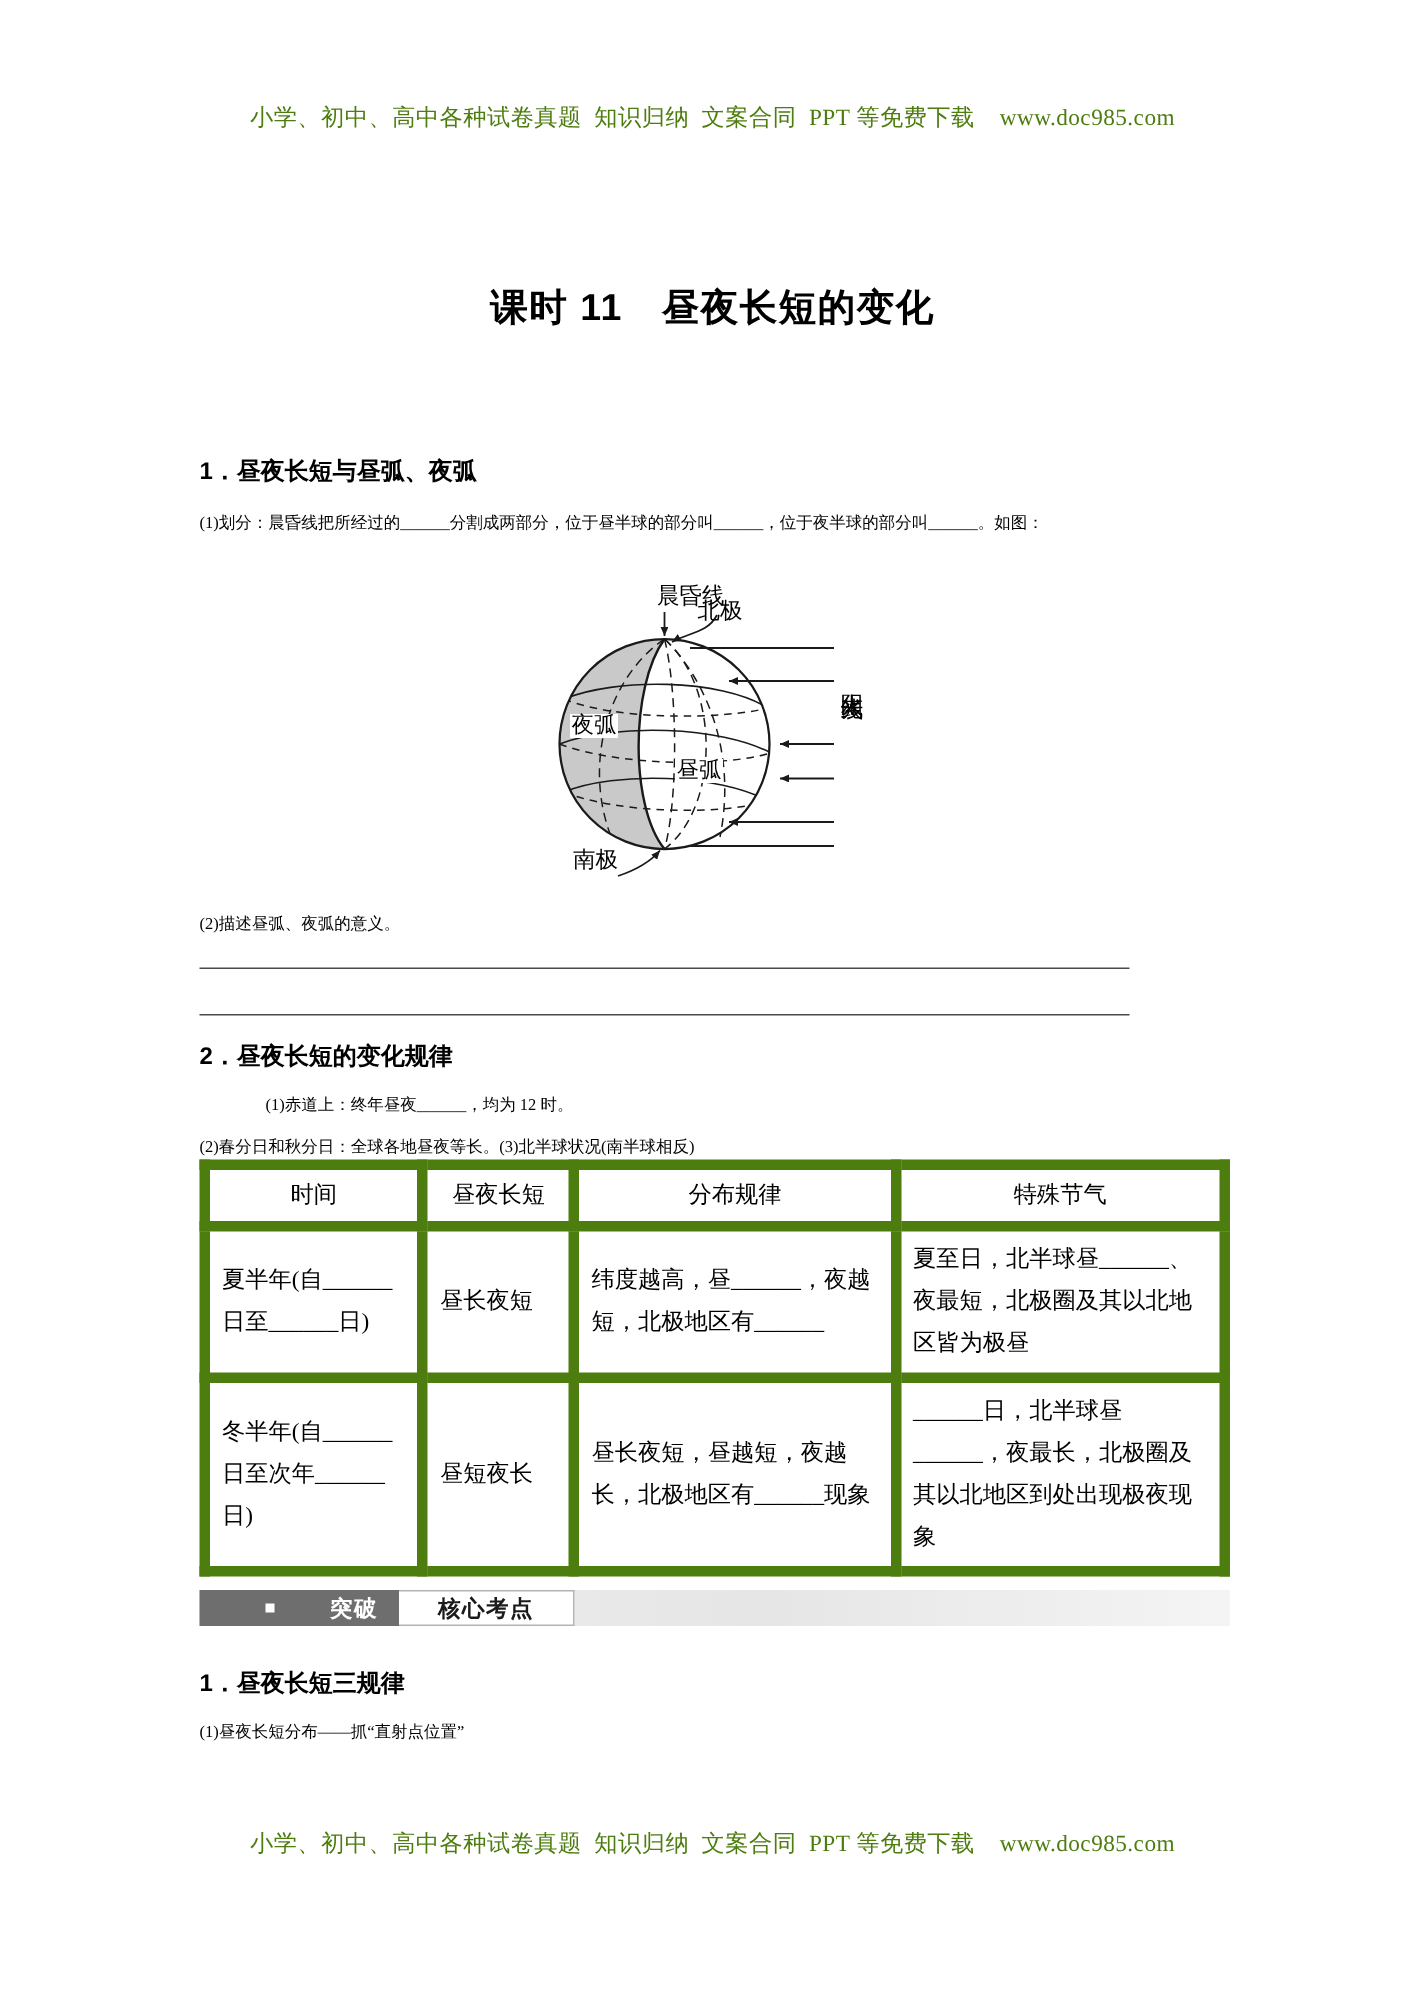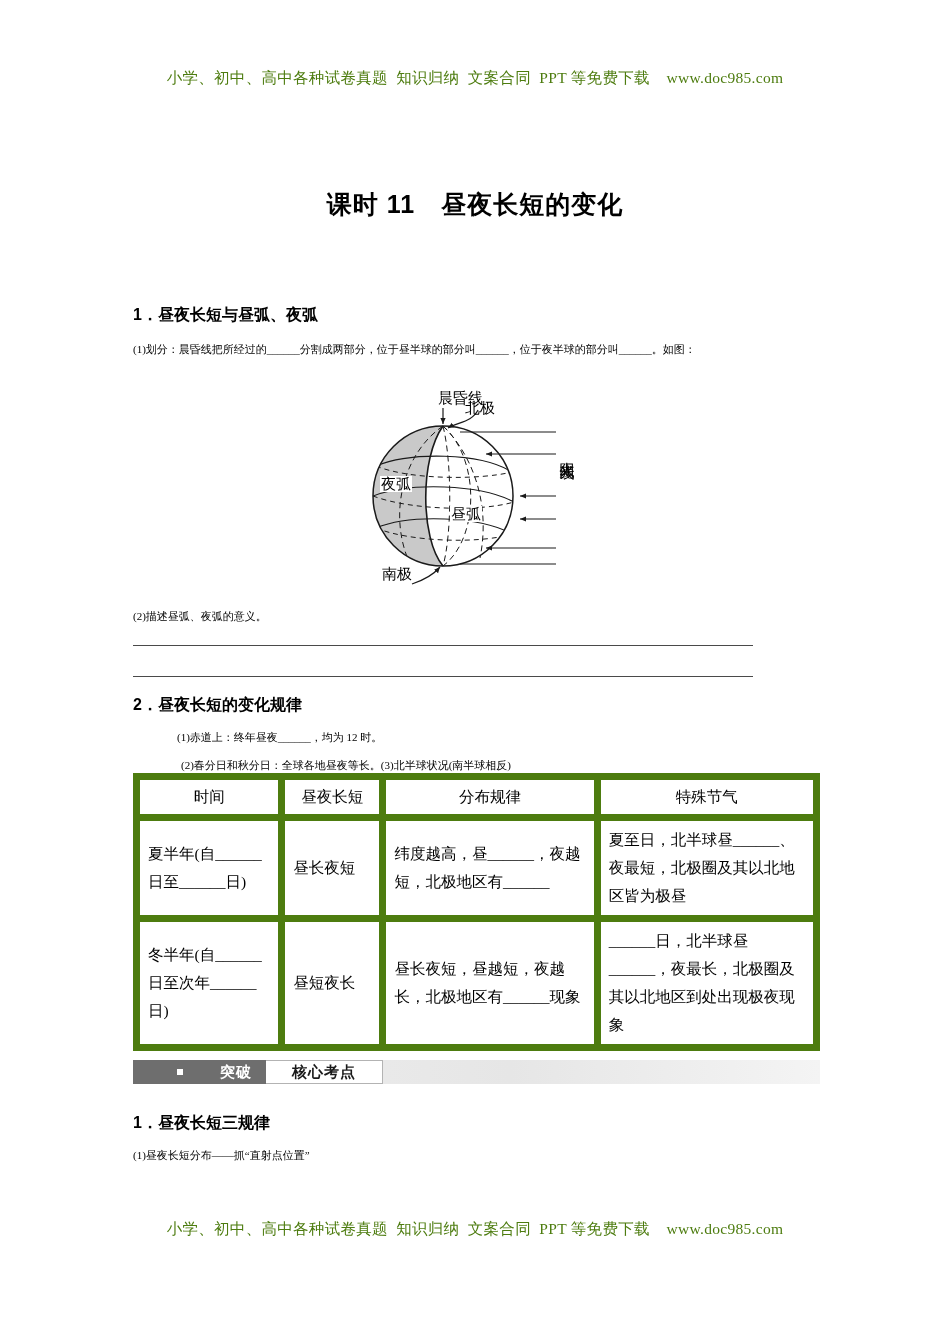--- a/index.html
+++ b/index.html
@@ -256,21 +256,21 @@
 
   <div class="ptext" style="left:133px; top:601px; width:690px;">(2)描述昼弧、夜弧的意义。</div>
 
   <div class="ans-line" style="top:645px;"></div>
   <div class="ans-line" style="top:676px;"></div>
 
   <div class="ptext bold" style="left:133px; top:690px; width:690px;">2．昼夜长短的变化规律</div>
 
   <div class="ptext" style="left:133px; top:722px; width:690px;margin-left:44px;">(1)赤道上：终年昼夜______，均为 12 时。</div>
 
-  <div class="ptext" style="left:133px; top:750px; width:690px;margin-left:48px;">(2)春分日和秋分日：全球各地昼夜等长。(3)北半球状况(南半球相反)</div>
+  <div class="ptext" style="left:133px; top:750px; width:690px;">(2)春分日和秋分日：全球各地昼夜等长。(3)北半球状况(南半球相反)</div>
 
   <table class="geo">
     <thead>
       <tr>
         <th class="col-time">时间</th>
         <th class="col-len">昼夜长短</th>
         <th class="col-rule">分布规律</th>
         <th class="col-term">特殊节气</th>
       </tr>
     </thead>

